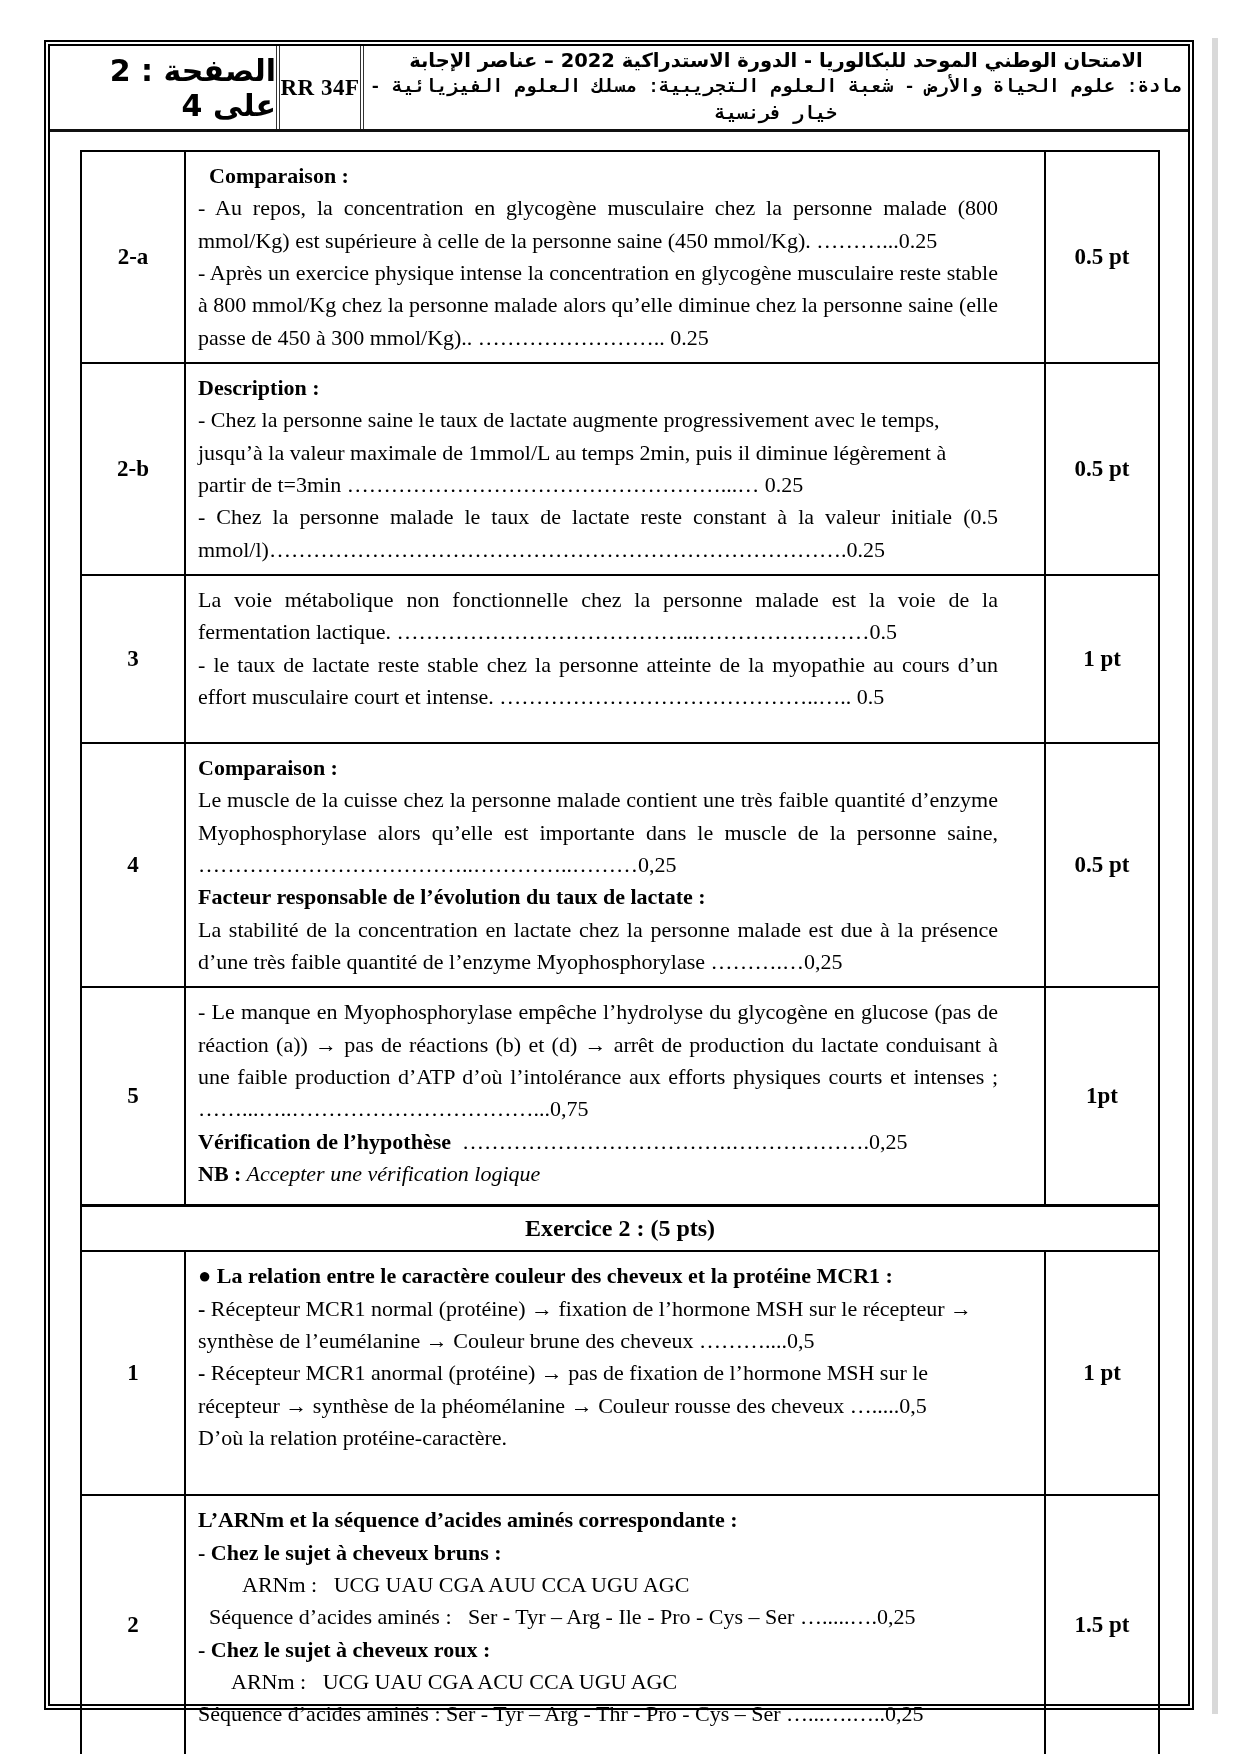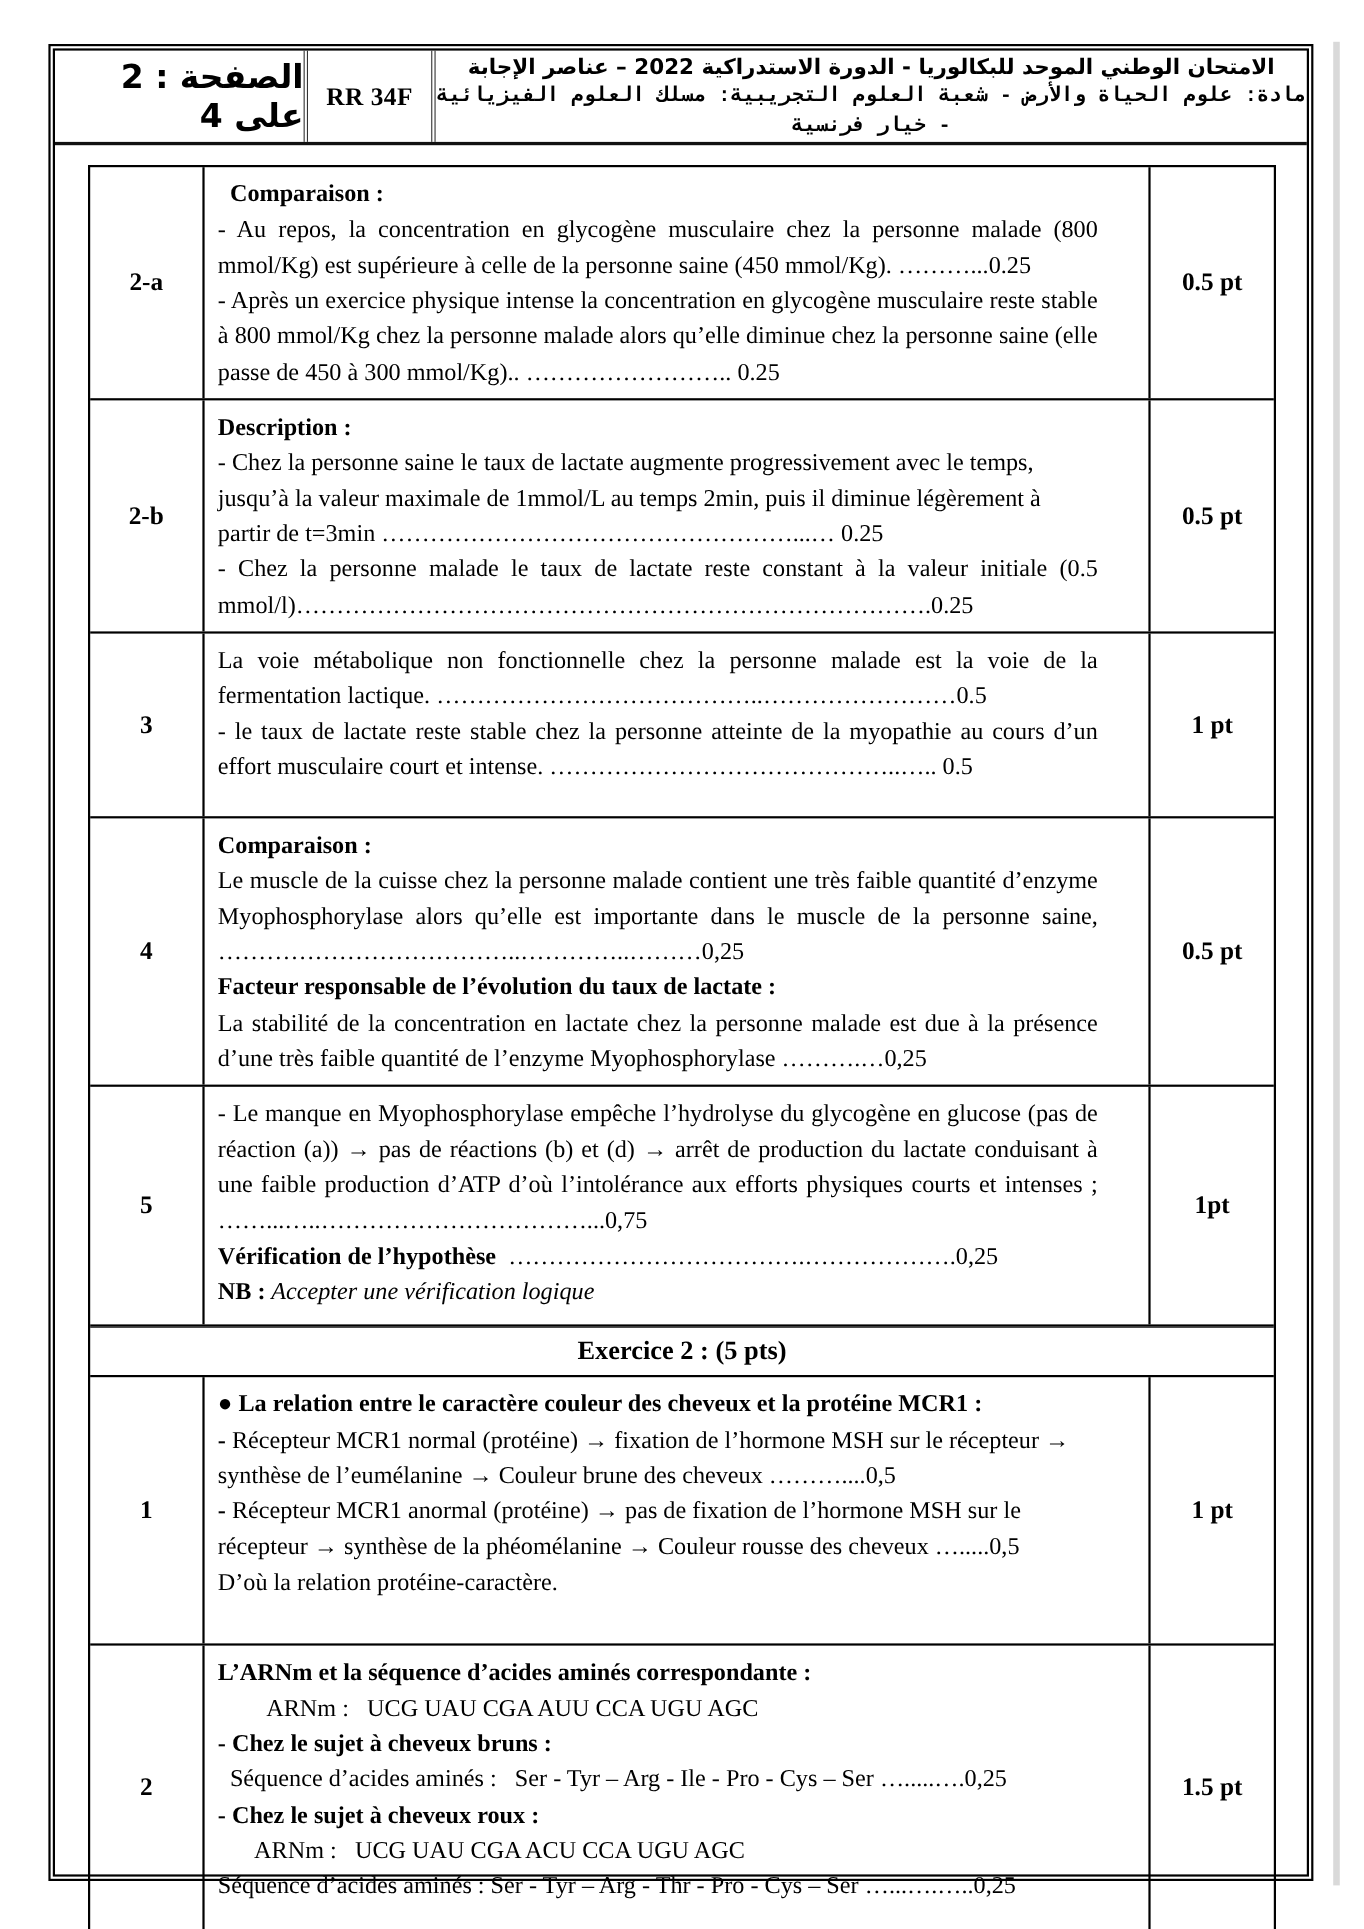--- a/index.html
+++ b/index.html
@@ -5,21 +5,21 @@
   html,body{margin:0;padding:0;background:#fff;}
   .screen{position:relative;width:1240px;height:1754px;background:#fff;overflow:hidden;
           font-family:"Liberation Serif","DejaVu Serif",serif;color:#000;}
   .page{position:absolute;left:44px;top:40px;width:1150px;height:1670px;
         border:6px double #000;box-sizing:border-box;background:#fff;}
   
   .exam-header{display:flex;height:86px;border-bottom:3px solid #111;box-sizing:border-box;}
   .hcell{display:flex;align-items:center;justify-content:center;box-sizing:border-box;}
   .h-page{width:226px;font-weight:bold;font-size:30px;direction:rtl;
           font-family:"DejaVu Sans",sans-serif;}
-  .h-code{width:120px;border-left:4px double #333;border-right:4px double #333;
+  .h-code{width:88px;border-left:4px double #333;border-right:4px double #333;
           font-weight:bold;font-size:23px;letter-spacing:.5px;}
   .h-title{flex:1;flex-direction:column;direction:rtl;text-align:center;
            font-family:"DejaVu Sans",sans-serif;font-weight:bold;line-height:1.45;}
   .h-title .l1{font-size:19.5px;}
   .h-title .l2{font-size:18.5px;font-family:Liberation Mono, monospace;}
   
   .tablewrap{margin:18px 28px 0 30px;}
   .atable{border:2px solid #000;}
   .row{display:flex;border-bottom:2px solid #000;box-sizing:border-box;}
   .atable .row:last-child{border-bottom:none;}
@@ -123,22 +123,22 @@
               <div class="para"><span class="b ">- </span><span>Récepteur MCR1 normal (protéine) → fixation de l’hormone MSH sur le récepteur → synthèse de l’eumélanine → Couleur brune des cheveux ………....0,5</span></div>
               <div class="para"><span class="b ">- </span><span>Récepteur MCR1 anormal (protéine) → pas de fixation de l’hormone MSH sur le récepteur → synthèse de la phéomélanine → Couleur rousse des cheveux ….....0,5</span></div>
               <div class="para"><span>D’où la relation protéine-caractère.</span></div>
             </div>
             <div class="cell-points">1 pt</div>
           </div>
           <div class="row">
             <div class="cell-num">2</div>
             <div class="cell-content">
               <div class="para"><span class="b ">L’ARNm et la séquence d’acides aminés correspondante :</span></div>
+              <div class="para"><span class="b ">- Chez le sujet à cheveux bruns :</span></div>
               <div class="para"><span>        ARNm :   UCG UAU CGA AUU CCA UGU AGC</span></div>
-              <div class="para"><span class="b ">- Chez le sujet à cheveux bruns :</span></div>
               <div class="para"><span>  Séquence d’acides aminés :   Ser - Tyr – Arg - Ile - Pro - Cys – Ser ….....….0,25</span></div>
               <div class="para"><span class="b ">- Chez le sujet à cheveux roux :</span></div>
               <div class="para"><span>      ARNm :   UCG UAU CGA ACU CCA UGU AGC</span></div>
               <div class="para"><span>Séquence d’acides aminés : Ser - Tyr – Arg - Thr - Pro - Cys – Ser …...….…..0,25</span></div>
             </div>
             <div class="cell-points">1.5 pt</div>
           </div>
         </div>
     </div>
 

